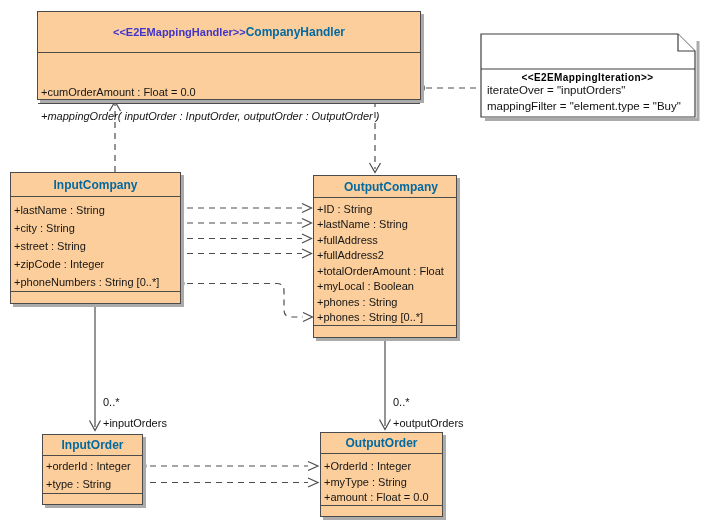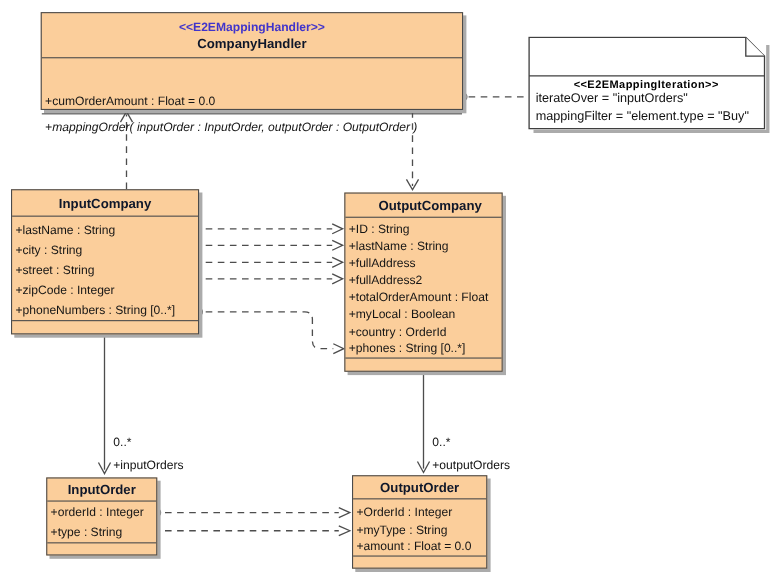--- a/index.html
+++ b/index.html
@@ -6,22 +6,22 @@
   #canvas {
     position:relative; width:705px; height:529px; background:#ffffff;
     font-family:"Liberation Sans", sans-serif; overflow:hidden;
   }
   
   .uml-class {
     position:absolute; background:#FBCE9B; border:1px solid #4B4B4B;
     box-shadow:3px 3px 0 #ABABAB; box-sizing:border-box;
   }
   .cls-header { box-sizing:border-box; border-bottom:1px solid #4B4B4B;
-    display:flex; flex-direction:column; justify-content:center; align-items:center; }
-  .cls-name { font-size:12px; font-weight:bold; color:#0f172a; line-height:14px; white-space:nowrap; }
+    display:flex; flex-direction:row; justify-content:center; align-items:center; }
+  .cls-name { font-size:12px; font-weight:bold; color:#0369a1; line-height:14px; white-space:nowrap; }
   .stereotype { font-size:11px; font-weight:bold; color:#4134CB; line-height:15px; white-space:nowrap; }
   .attrs { box-sizing:border-box; border-bottom:1px solid #4B4B4B;
     display:flex; flex-direction:column; }
   .row { flex:1; display:flex; align-items:center; font-size:11px; color:#151515;
     padding-left:3px; white-space:nowrap; }
   .ops-empty { box-sizing:border-box; }
   
   #box-company-handler { left:37px; top:11px; width:384px; height:89px; }
   #box-company-handler .cls-header { height:41px; }
   #box-company-handler .attrs { height:23px;margin-top:28px; }
@@ -174,21 +174,21 @@
     <div class="cls-header">
       <div class="cls-name">OutputCompany</div>
     </div>
     <div class="attrs">
       <div class="row">+ID : String</div>
       <div class="row">+lastName : String</div>
       <div class="row">+fullAddress</div>
       <div class="row">+fullAddress2</div>
       <div class="row">+totalOrderAmount : Float</div>
       <div class="row">+myLocal : Boolean</div>
-      <div class="row">+country : OrderId</div>
+      <div class="row">+phones : String</div>
       <div class="row">+phones : String [0..*]</div>
     </div>
     <div class="ops-empty"></div>
   </div>
 
   <div class="uml-class" id="box-input-order">
     <div class="cls-header">
       <div class="cls-name">InputOrder</div>
     </div>
     <div class="attrs">

